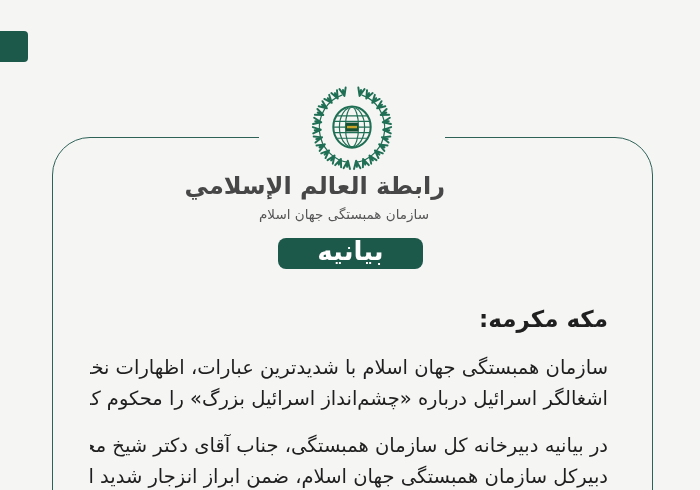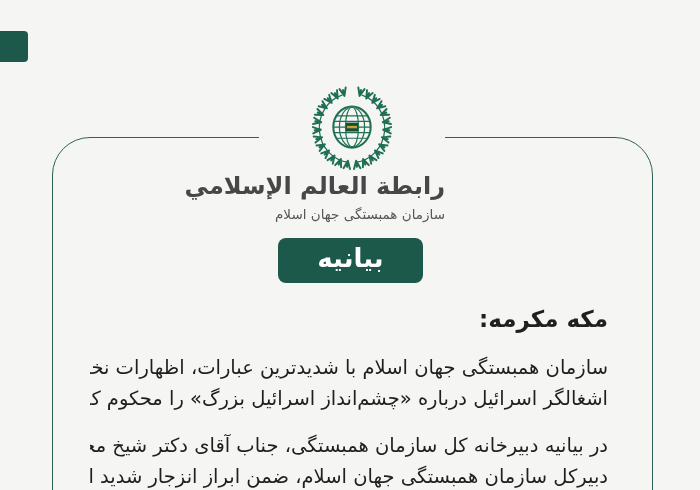--- a/index.html
+++ b/index.html
@@ -11,30 +11,30 @@
   body{font-family:"DejaVu Sans",sans-serif;background:var(--bg)}
   .page{position:relative;width:700px;height:490px;background:var(--bg);overflow:hidden}
 
   .corner-mark{position:absolute;left:0;top:31px;width:28px;height:31px;
     background:var(--accent);border-radius:0 4px 4px 0}
 
   .card{position:absolute;left:52px;top:137px;width:601px;height:430px;
     border:1.2px solid var(--border);border-radius:38px;background:transparent}
 
   .org-header{position:absolute;left:259px;top:86px;width:186px;z-index:2;
-    background:var(--bg);text-align:right;padding-bottom:2px}
+    background:var(--bg);text-align:left;padding-bottom:2px}
   .logo-svg{display:block;margin:0 auto;width:84px;height:84px}
   .wstroke{stroke:var(--wreath);stroke-width:2.1;fill:none;stroke-linecap:round}
   .thin{stroke-width:1.3}
   .callig{font-size:24px;font-weight:bold;color:#474747;line-height:1.25;
     margin-top:1px;white-space:nowrap;direction:rtl}
   .orgsub{font-size:13.5px;color:#565656;margin-top:5px;white-space:nowrap;direction:rtl}
 
-  .badge{position:absolute;left:278px;top:238px;width:145px;height:45px;z-index:2;
-    background:var(--accent);border-radius:8px;display:flex;align-items:center;justify-content:center}
+  .badge{position:absolute;left:278px;top:238px;width:145px;height:31px;z-index:2;
+    background:var(--accent);border-radius:8px;display:flex;justify-content:center}
   .badge-label{color:#ffffff;font-size:26px;font-weight:bold;line-height:1;
     direction:rtl;padding-bottom:5px}
 
   .content{position:absolute;left:90px;top:304px;width:518px;color:#1f1f1f;direction:rtl}
   .dateline{font-size:23px;font-weight:bold;text-align:right;line-height:30px;margin-bottom:18px}
   .para{margin-bottom:16px}
   .tline{font-size:19.5px;line-height:31px;text-align:justify;text-align-last:justify;
     white-space:nowrap;overflow:hidden}
   .tline-end{text-align-last:right}
 </style>

